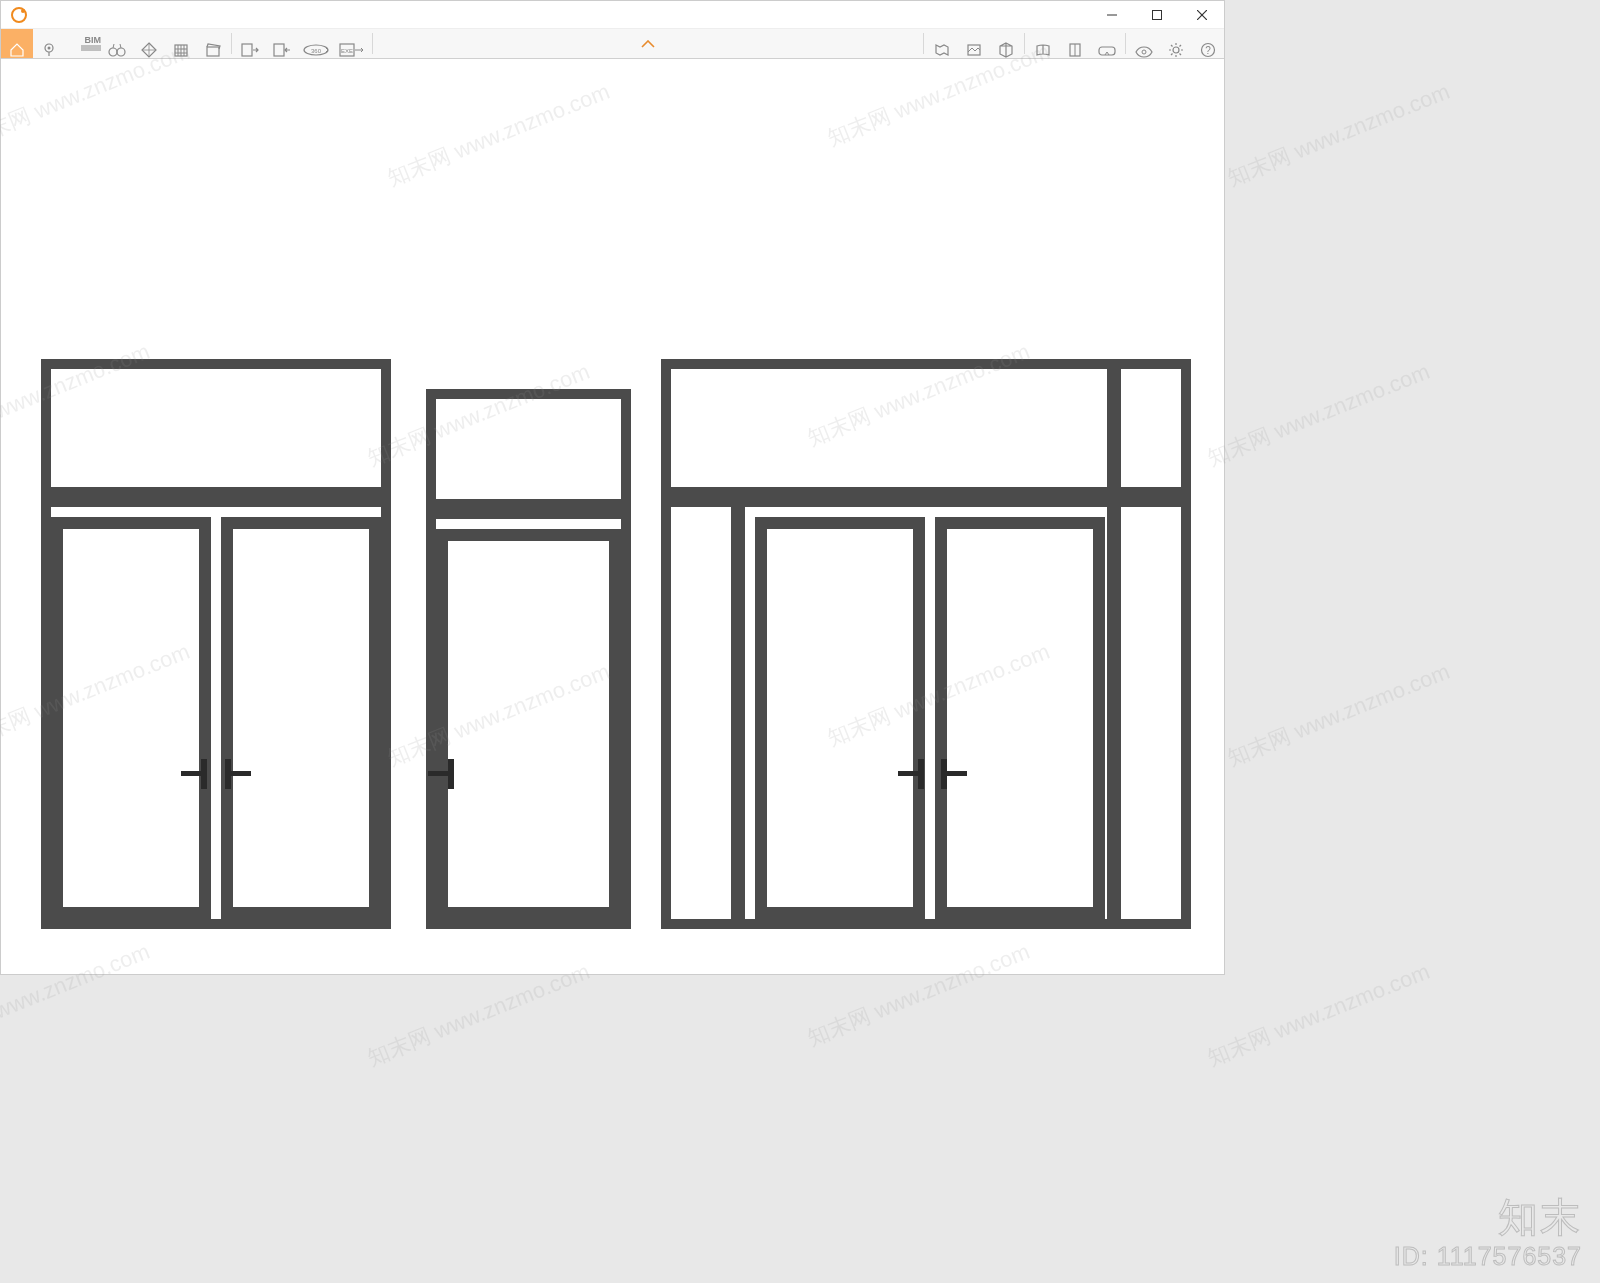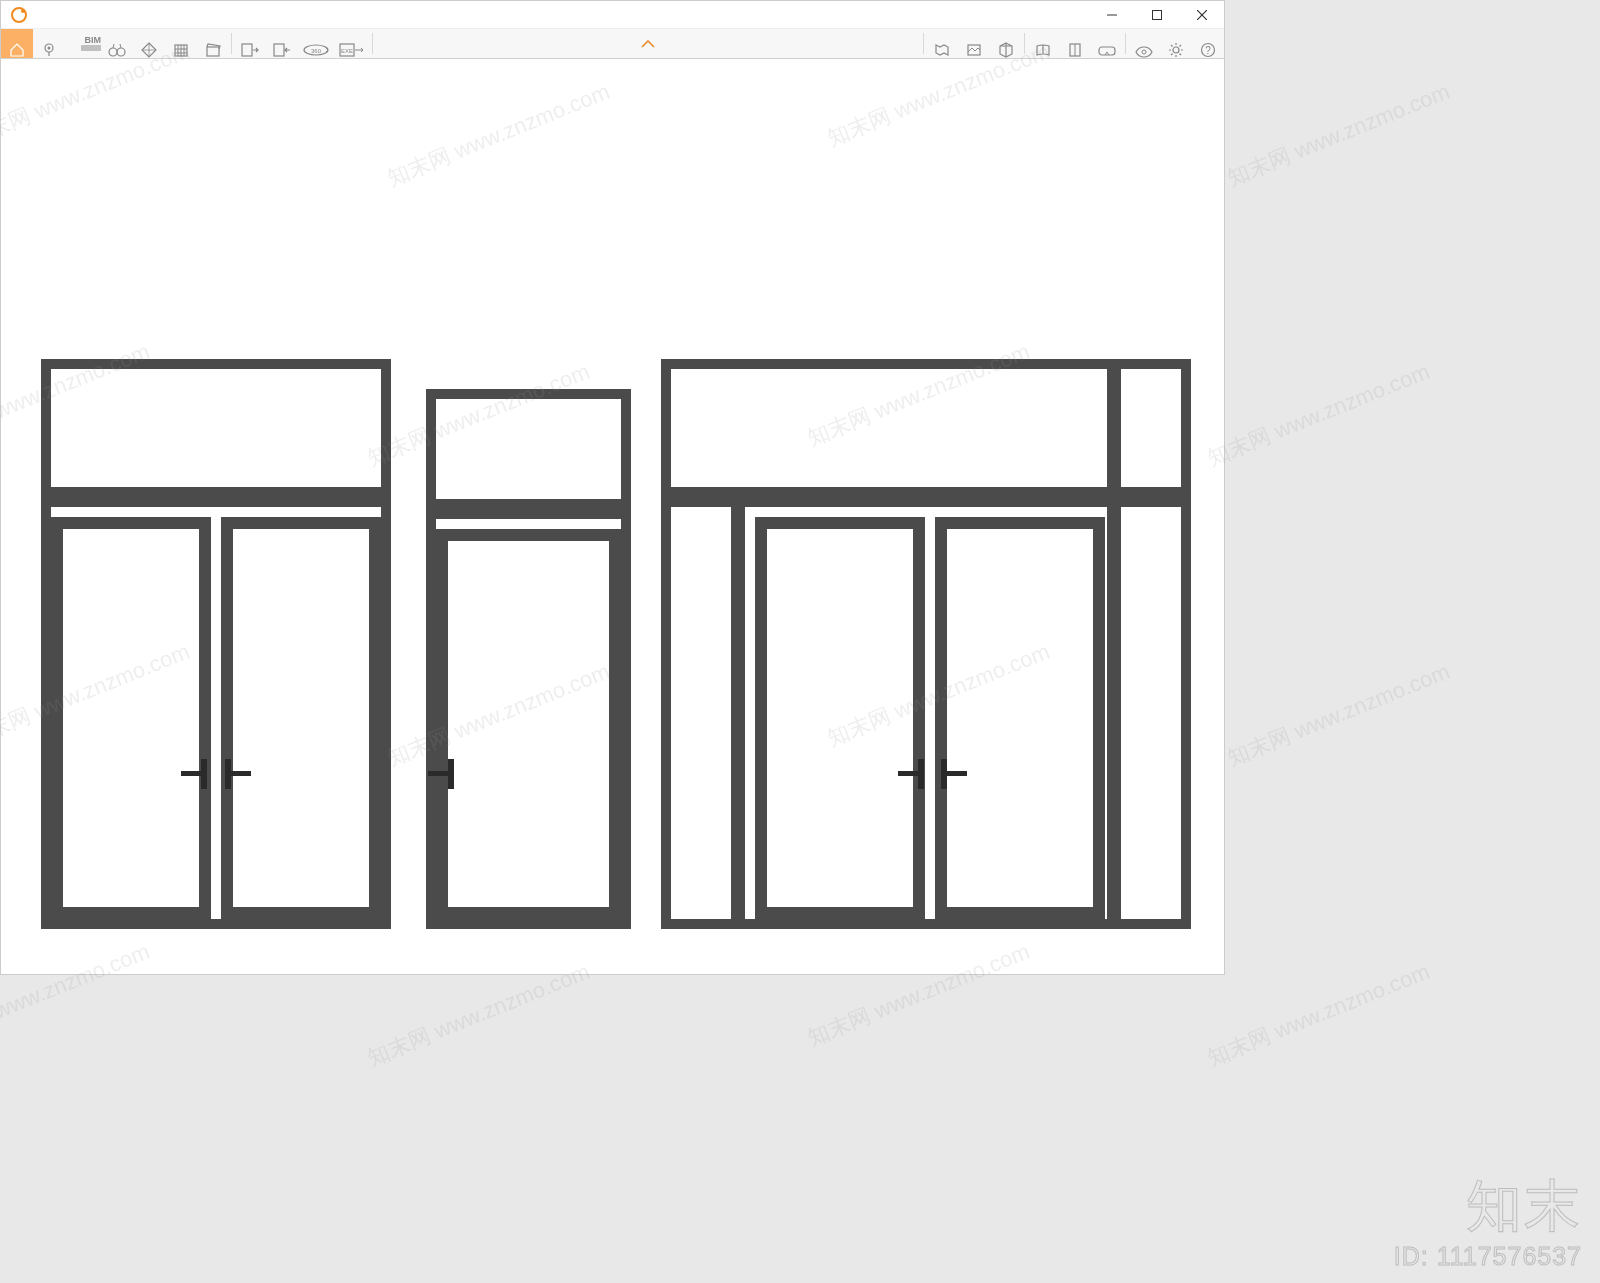--- a/index.html
+++ b/index.html
@@ -158,21 +158,21 @@
     color: rgba(150,150,150,0.16);
     font-size: 22px;
     transform: rotate(-22deg);
     white-space: nowrap;
     pointer-events: none;
     font-family: Arial, sans-serif;
   }
   .brand-mark {
     position: absolute;
     right: 18px; bottom: 38px;
-    font-size: 56px;
+    font-size: 40px;
     color: transparent;
     -webkit-text-stroke: 1px #bdbdbd;
     letter-spacing: 2px;
     font-weight: 500;
     pointer-events: none;
   }
   .brand-id {
     position: absolute;
     right: 18px; bottom: 12px;
     font-size: 25px;

